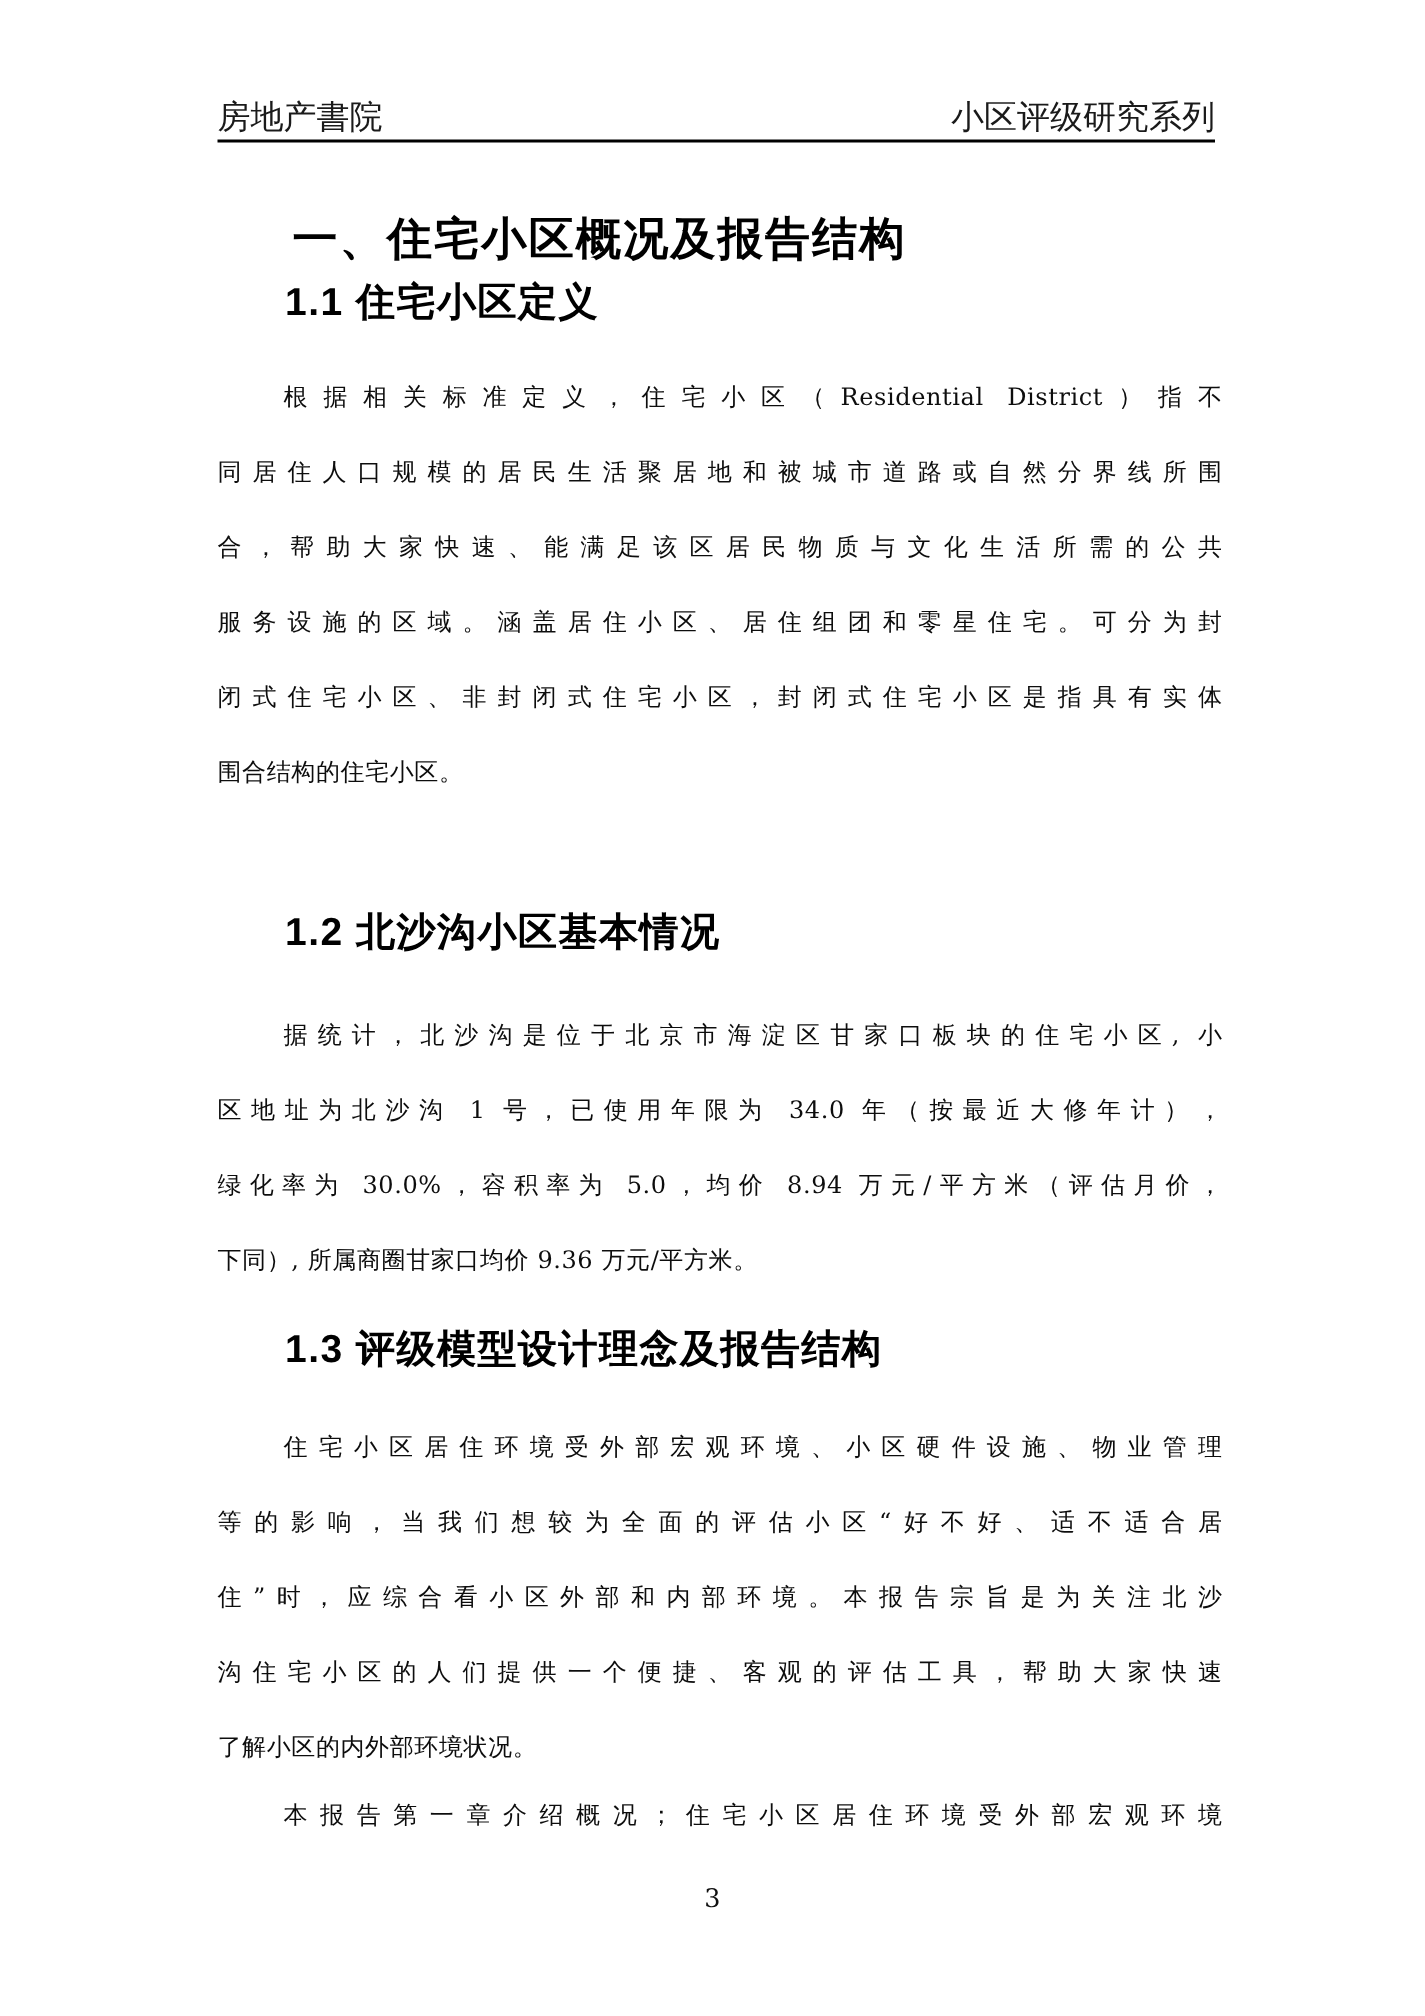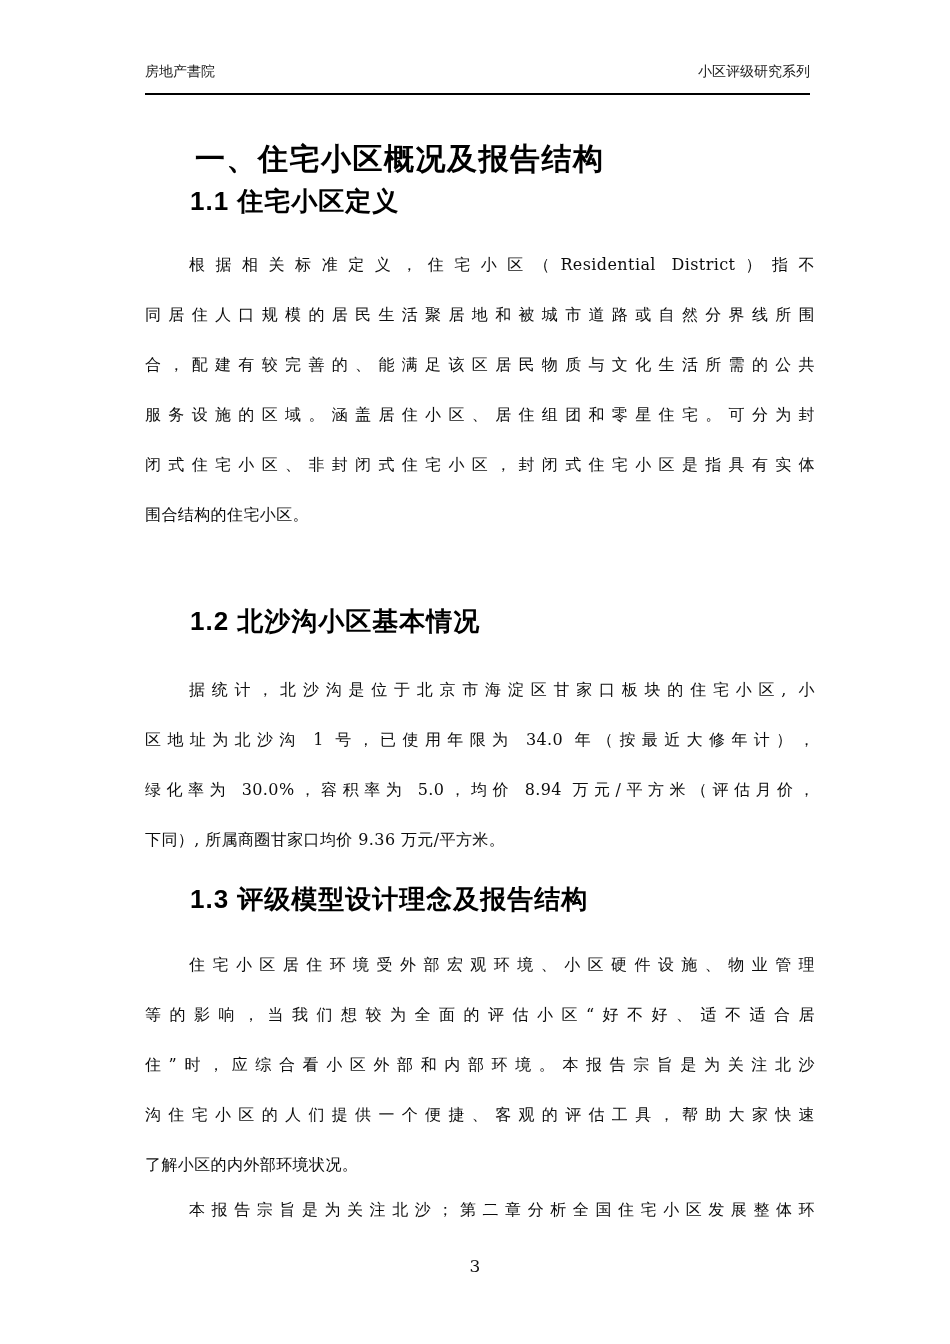--- a/index.html
+++ b/index.html
@@ -16,21 +16,21 @@
   
   .header {
     position: absolute;
     left: 145px;
     top: 63px;
     width: 665px;
     display: flex;
     justify-content: space-between;
     align-items: flex-start;
     font-family: "Liberation Sans", "DejaVu Sans", sans-serif;
-    font-size: 14px;
+    font-size: 22px;
     color: #1a1a1a;
   }
   .header-rule {
     position: absolute;
     left: 145px;
     top: 93px;
     width: 665px;
     height: 2px;
     background: #000000;
   }
@@ -101,21 +101,21 @@
   </div>
   <div class="header-rule"></div>
 
   <div class="doc-title">一、住宅小区概况及报告结构</div>
 
   <div class="section-heading" id="h-s1">1.1 住宅小区定义</div>
 
   <div class="para" id="p1">
     <div class="line indent">根据相关标准定义，住宅小区（Residential District）指不</div>
     <div class="line">同居住人口规模的居民生活聚居地和被城市道路或自然分界线所围</div>
-    <div class="line">合，配建有较完善的、能满足该区居民物质与文化生活所需的公共</div>
+    <div class="line">合，帮助大家快速、能满足该区居民物质与文化生活所需的公共</div>
     <div class="line">服务设施的区域。涵盖居住小区、居住组团和零星住宅。可分为封</div>
     <div class="line">闭式住宅小区、非封闭式住宅小区，封闭式住宅小区是指具有实体</div>
     <div class="line end">围合结构的住宅小区。</div>
   </div>
 
   <div class="section-heading" id="h-s2">1.2 北沙沟小区基本情况</div>
 
   <div class="para" id="p2">
     <div class="line indent">据统计，北沙沟是位于北京市海淀区甘家口板块的住宅小区, 小</div>
     <div class="line">区地址为北沙沟 1 号，已使用年限为 34.0 年（按最近大修年计），</div>
@@ -127,18 +127,18 @@
 
   <div class="para" id="p3">
     <div class="line indent">住宅小区居住环境受外部宏观环境、小区硬件设施、物业管理</div>
     <div class="line">等的影响，当我们想较为全面的评估小区“好不好、适不适合居</div>
     <div class="line">住”时，应综合看小区外部和内部环境。本报告宗旨是为关注北沙</div>
     <div class="line">沟住宅小区的人们提供一个便捷、客观的评估工具，帮助大家快速</div>
     <div class="line end">了解小区的内外部环境状况。</div>
   </div>
 
   <div class="para" id="p4">
-    <div class="line indent">本报告宗旨是为关注北沙；第二章分析全国住宅小区发展整体环</div>
+    <div class="line indent">本报告第一章介绍概况；住宅小区居住环境受外部宏观环境</div>
   </div>
 
   <div class="footer">3</div>
 
 </div>
 
 </body></html>

